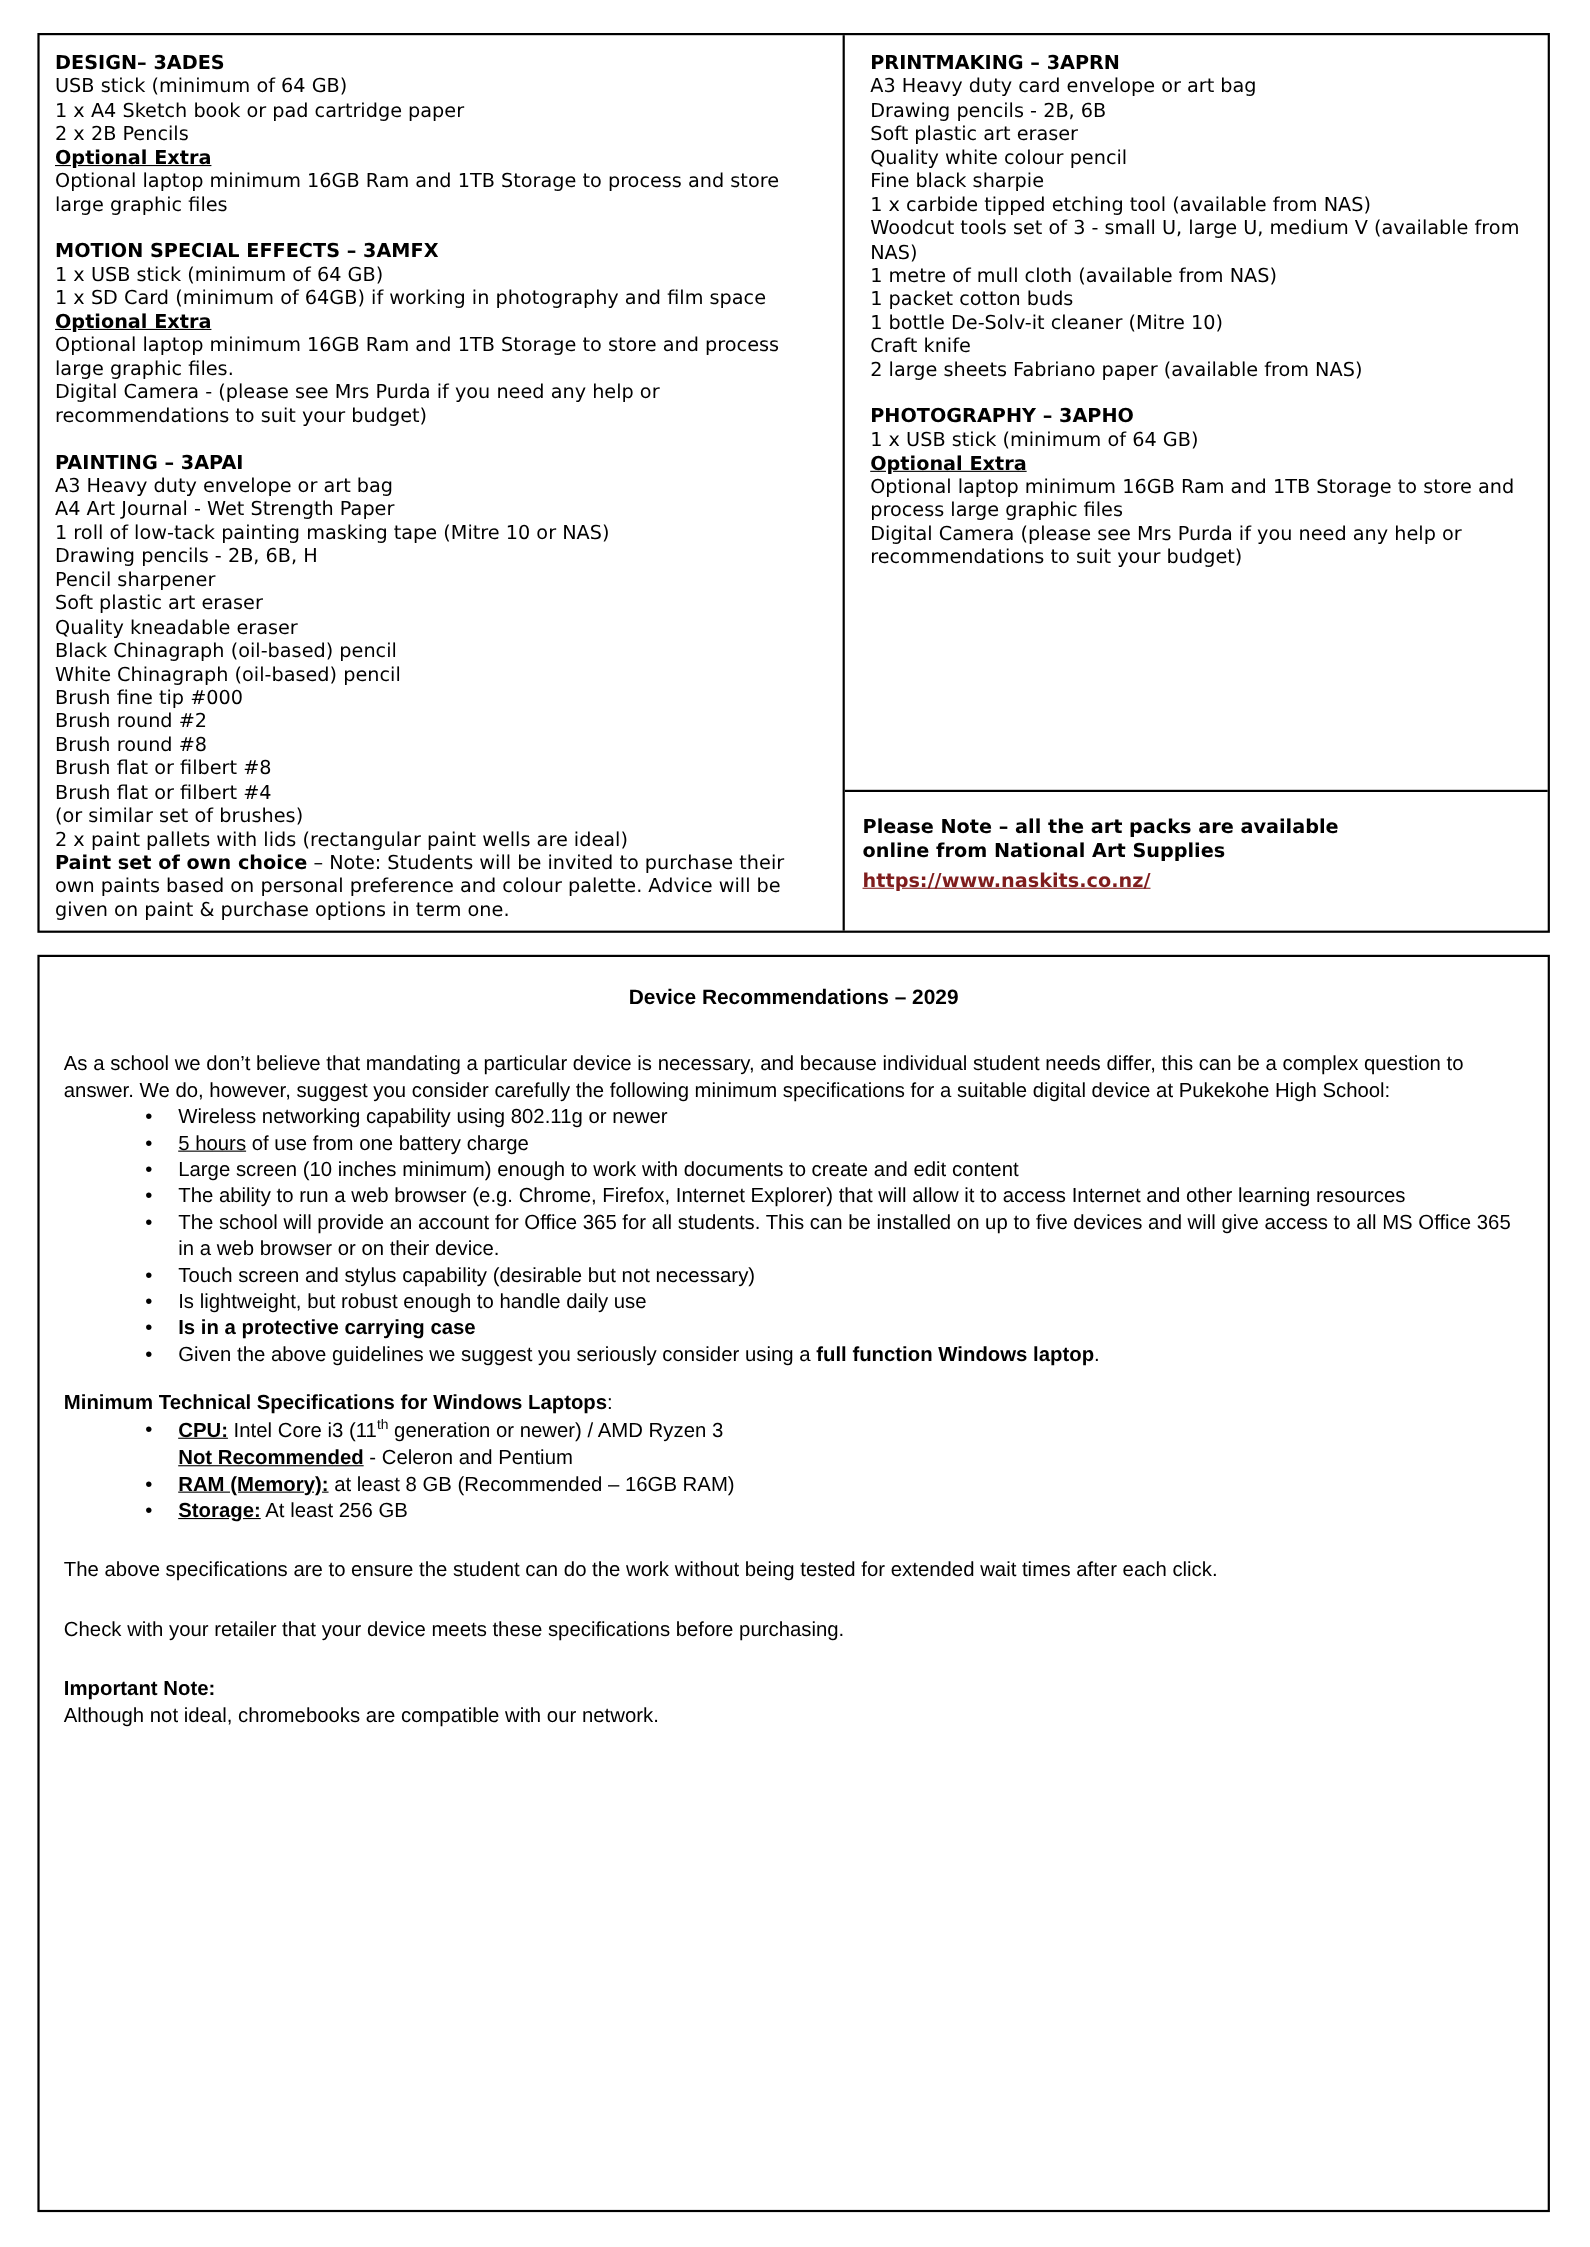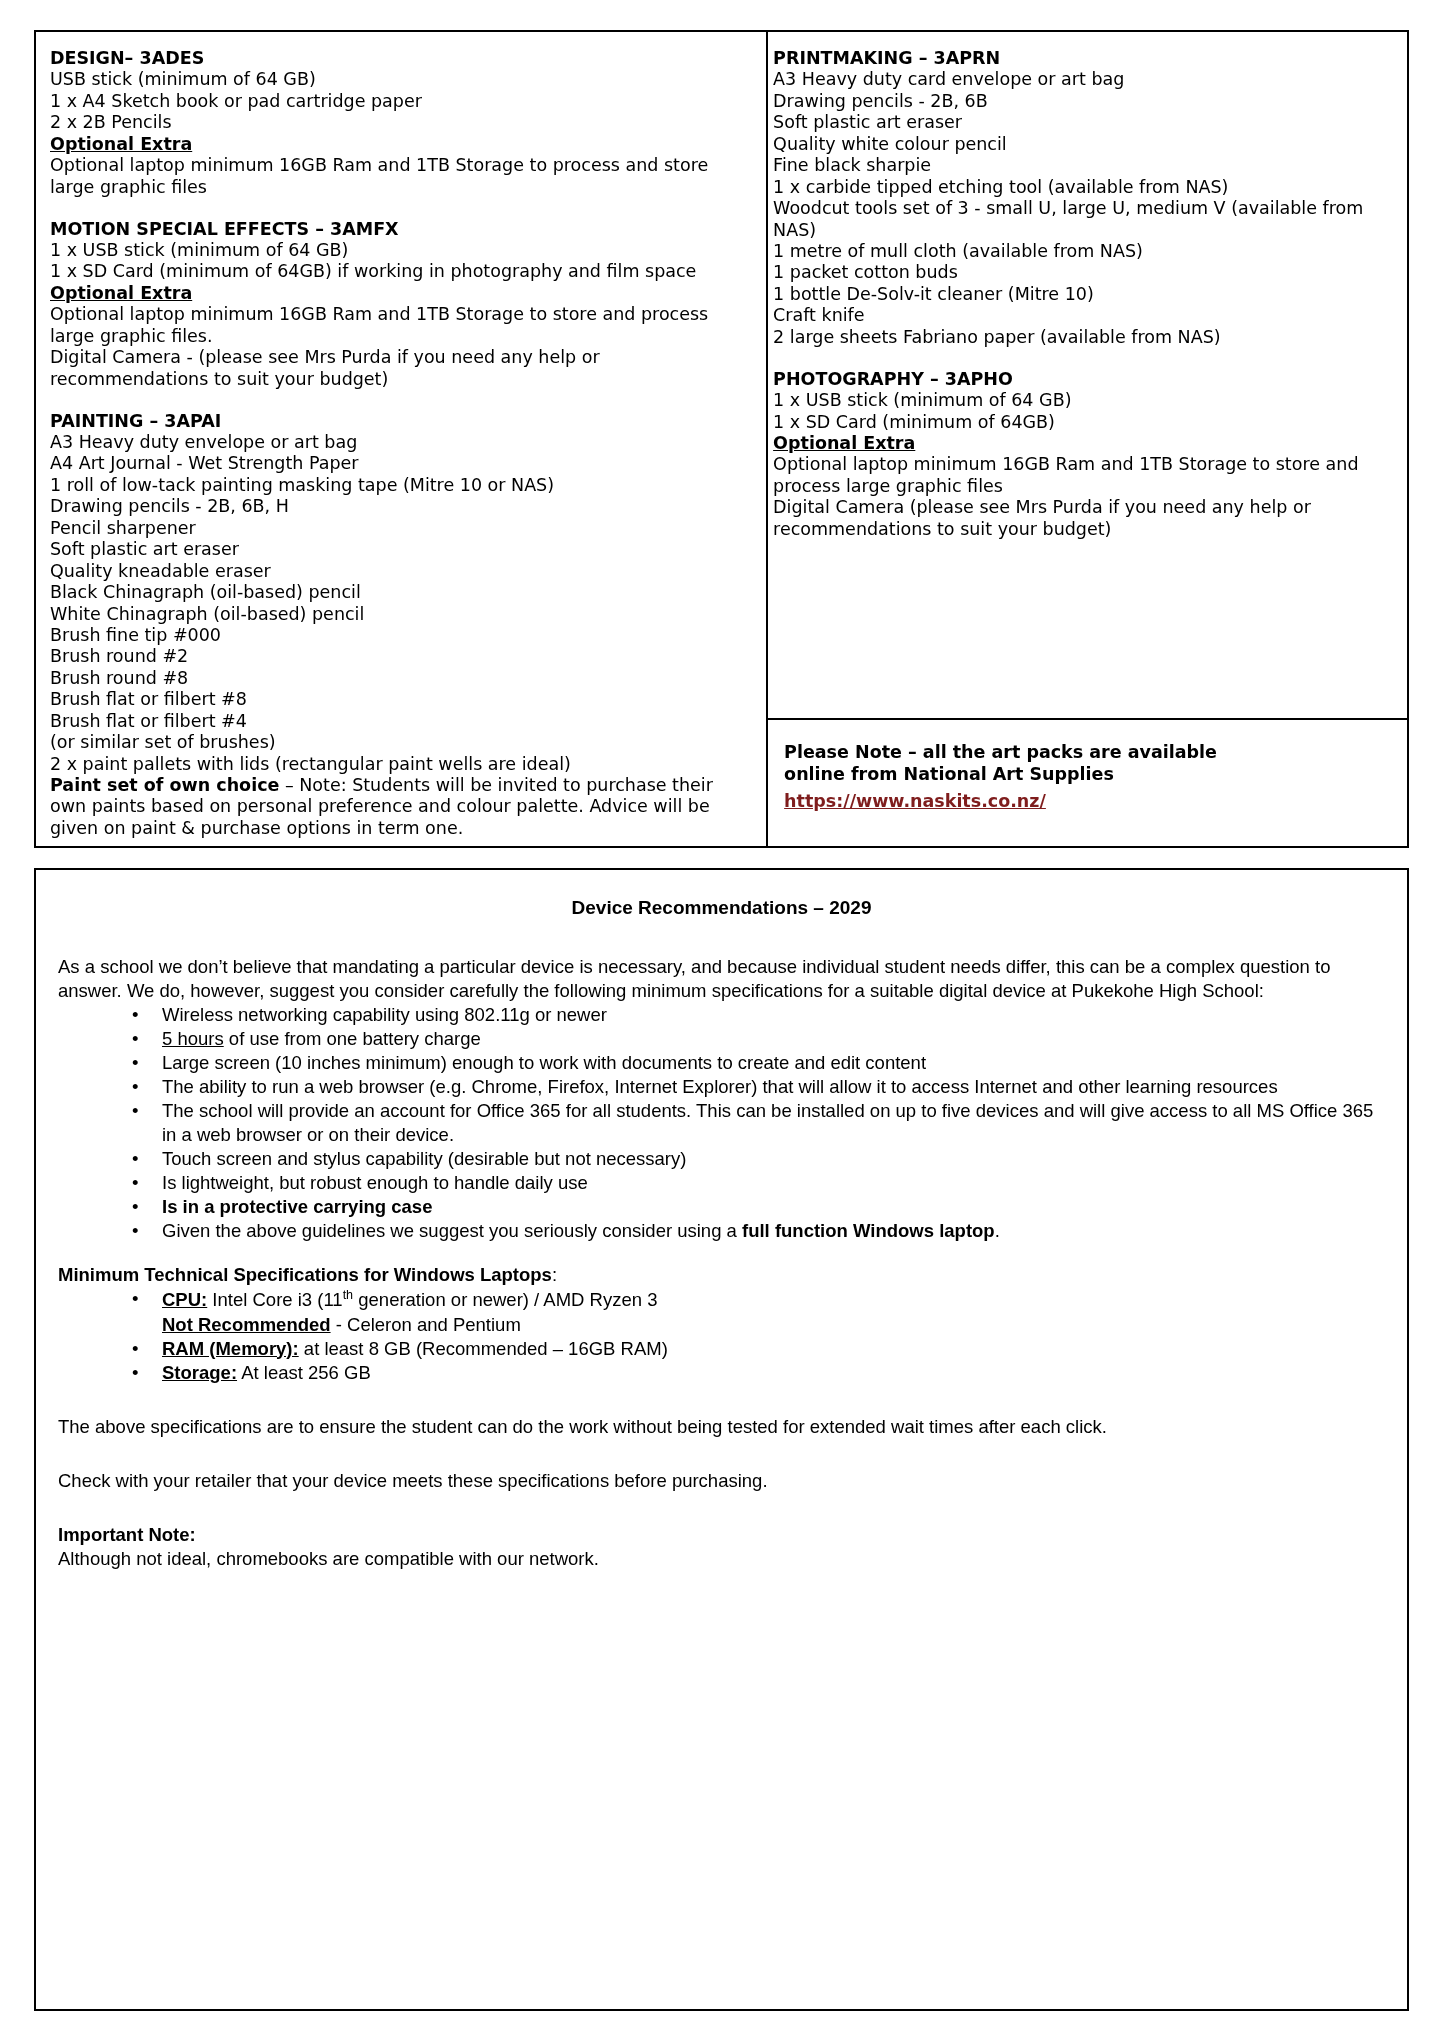--- a/index.html
+++ b/index.html
@@ -36,21 +36,21 @@
     padding: 16px 14px 10px 14px;
   }
   .art-col-right {
     width: 46.6%;
     box-sizing: border-box;
     display: flex;
     flex-direction: column;
   }
   .art-right-top {
     flex: 1 1 auto;
-    padding: 16px 16px 10px 5px;
+    padding: 16px 16px 10px 23px;
     box-sizing: border-box;
     border-bottom: 2px solid #000;
   }
   .art-right-bottom {
     height: 126px;
     box-sizing: border-box;
     padding: 22px 16px 10px 16px;
   }
 
   .art-col-left, .art-right-top, .art-right-bottom {
@@ -210,21 +210,20 @@
           <p class="item">1 bottle De-Solv-it cleaner (Mitre 10)</p>
           <p class="item">Craft knife</p>
           <p class="item">2 large sheets Fabriano paper (available from NAS)</p>
         </div>
 
         <div class="gap"></div>
 
         <div>
           <p class="sec-head"><span class="u">PHOTOGRAPHY</span><span> – 3APHO</span></p>
           <p class="item">1 x USB stick (minimum of 64 GB)</p>
-          <p class="item">1 x SD Card (minimum of 64GB)</p>
           <p class="opt-extra">Optional Extra</p>
           <p class="item">Optional laptop minimum 16GB Ram and 1TB Storage to store and process large graphic files</p>
           <p class="item">Digital Camera (please see Mrs Purda if you need any help or recommendations to suit your budget)</p>
         </div>
 
       </div>
 
       <div class="art-right-bottom">
         <p class="note-line">Please Note – all the art packs are available</p>
         <p class="note-line">online from National Art Supplies</p>

